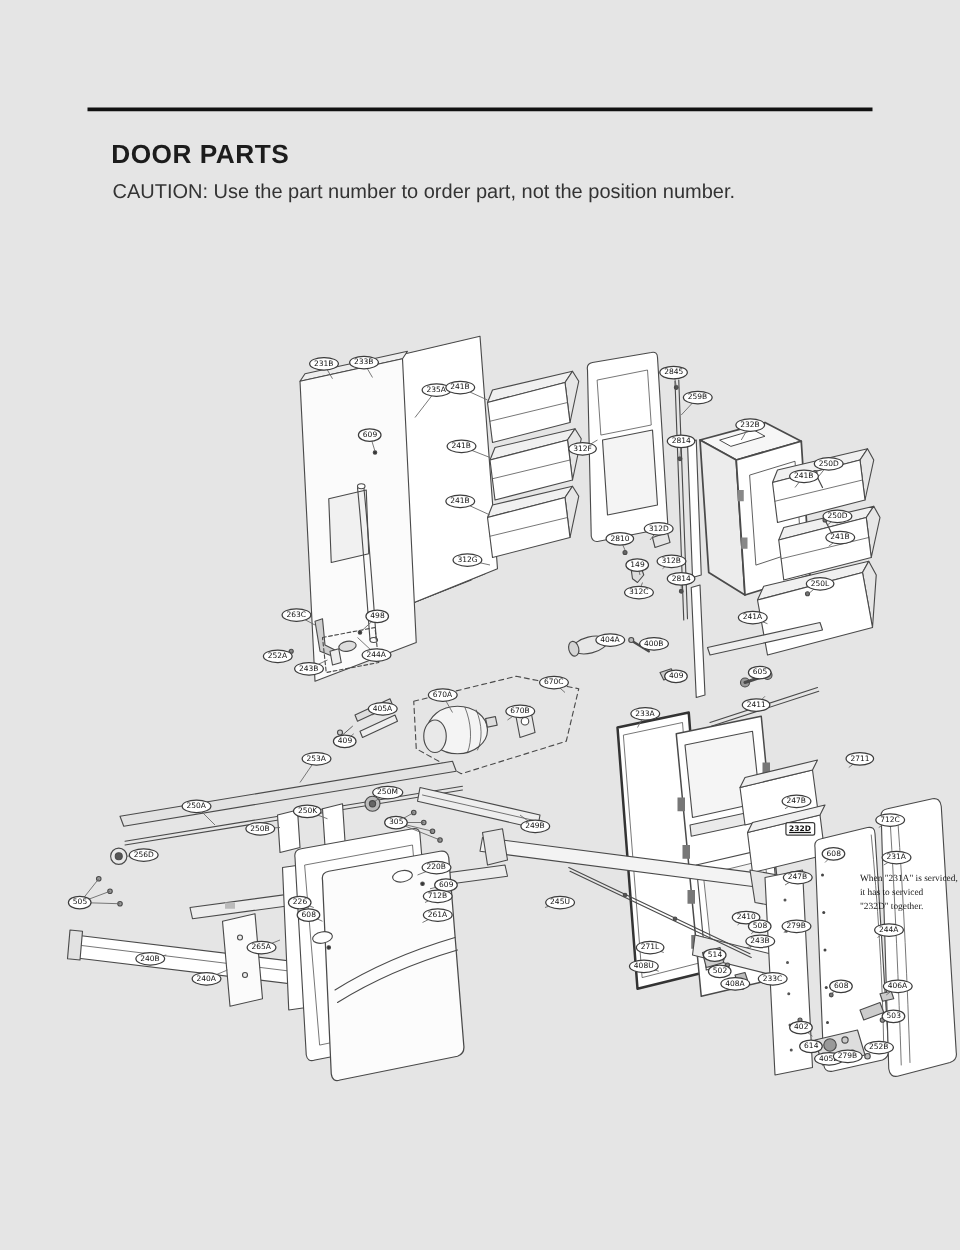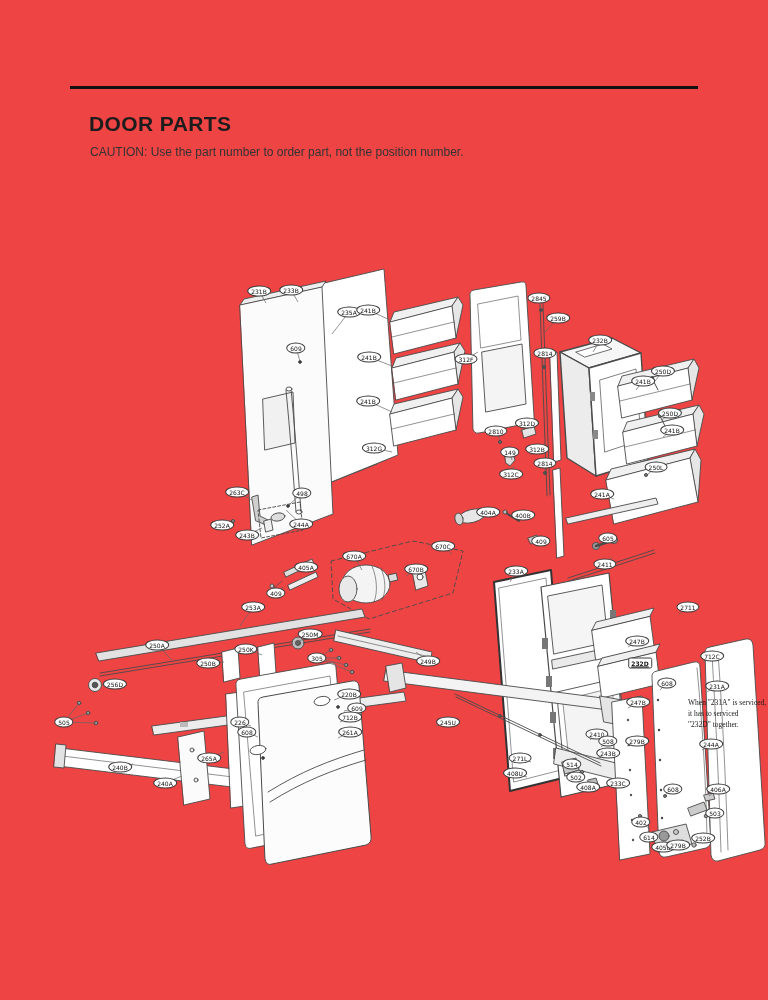--- a/index.html
+++ b/index.html
@@ -1,20 +1,20 @@
 <!DOCTYPE html>
 <html><head>
 <meta charset="utf-8">
 <style>
   html,body{margin:0;padding:0;background:#fff;}
   body{width:768px;height:1000px;position:relative;font-family:"Liberation Sans",sans-serif;overflow:hidden;}
-  .page{position:absolute;inset:0;background:#ef4444;text-decoration:underline;}
+  .page{position:absolute;inset:0;background:#e5e5e5;text-decoration:underline;}
   .rule{position:absolute;left:70px;top:86px;width:628px;height:3px;background:#111;}
   .title{position:absolute;left:89px;top:112px;font-size:21px;font-weight:700;color:#1c1c1c;letter-spacing:.4px;}
-  .caution{position:absolute;left:90px;top:145px;font-size:12px;color:#333;}
+  .caution{position:absolute;left:90px;top:145px;font-size:16px;color:#333;}
   .diagram{position:absolute;left:0;top:0;width:768px;height:1000px;}
   #art{position:absolute;left:0;top:0;z-index:1;}
   #leaders{position:absolute;left:0;top:0;z-index:2;}
   .callout-layer{position:absolute;left:0;top:0;width:768px;height:1000px;z-index:3;pointer-events:none;}
   .callout{position:absolute;transform:translate(-50%,-50%);font-size:6px;line-height:7px;
     font-family:"DejaVu Sans",sans-serif;color:#111;background:#fff;border:1px solid #3c3c3c;
     border-radius:50%;padding:1px 3px;white-space:nowrap;}
   .callout.box{border-radius:2px;font-weight:700;text-decoration:underline;padding:1px 2px;}
   .note{position:absolute;left:688px;top:697px;width:80px;z-index:3;
     font-family:"Liberation Serif",serif;font-size:7.5px;line-height:11px;color:#1a1a1a;}

